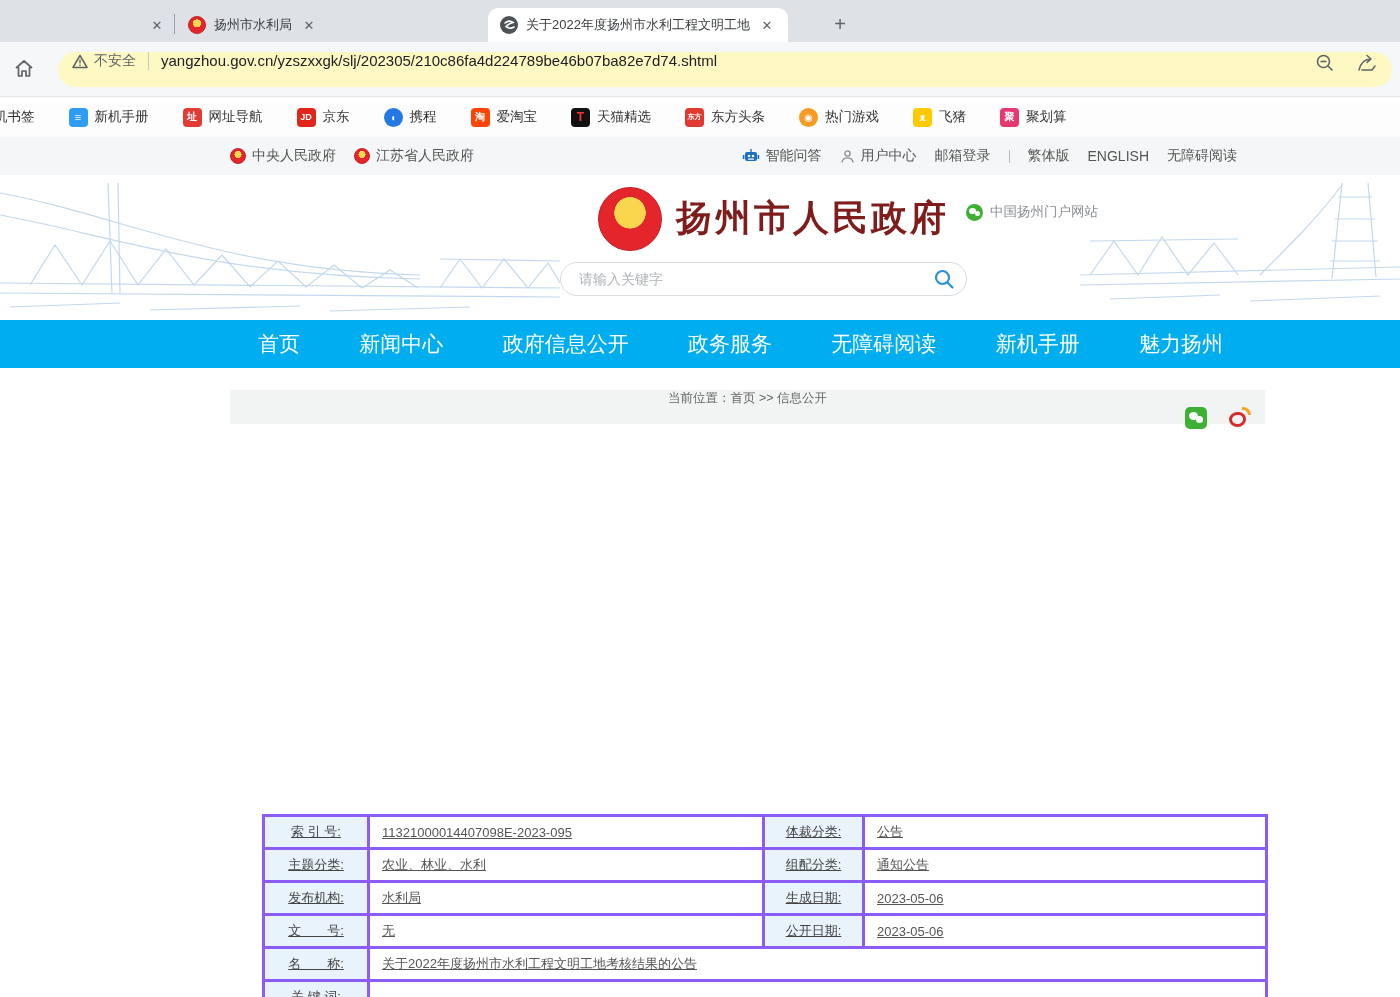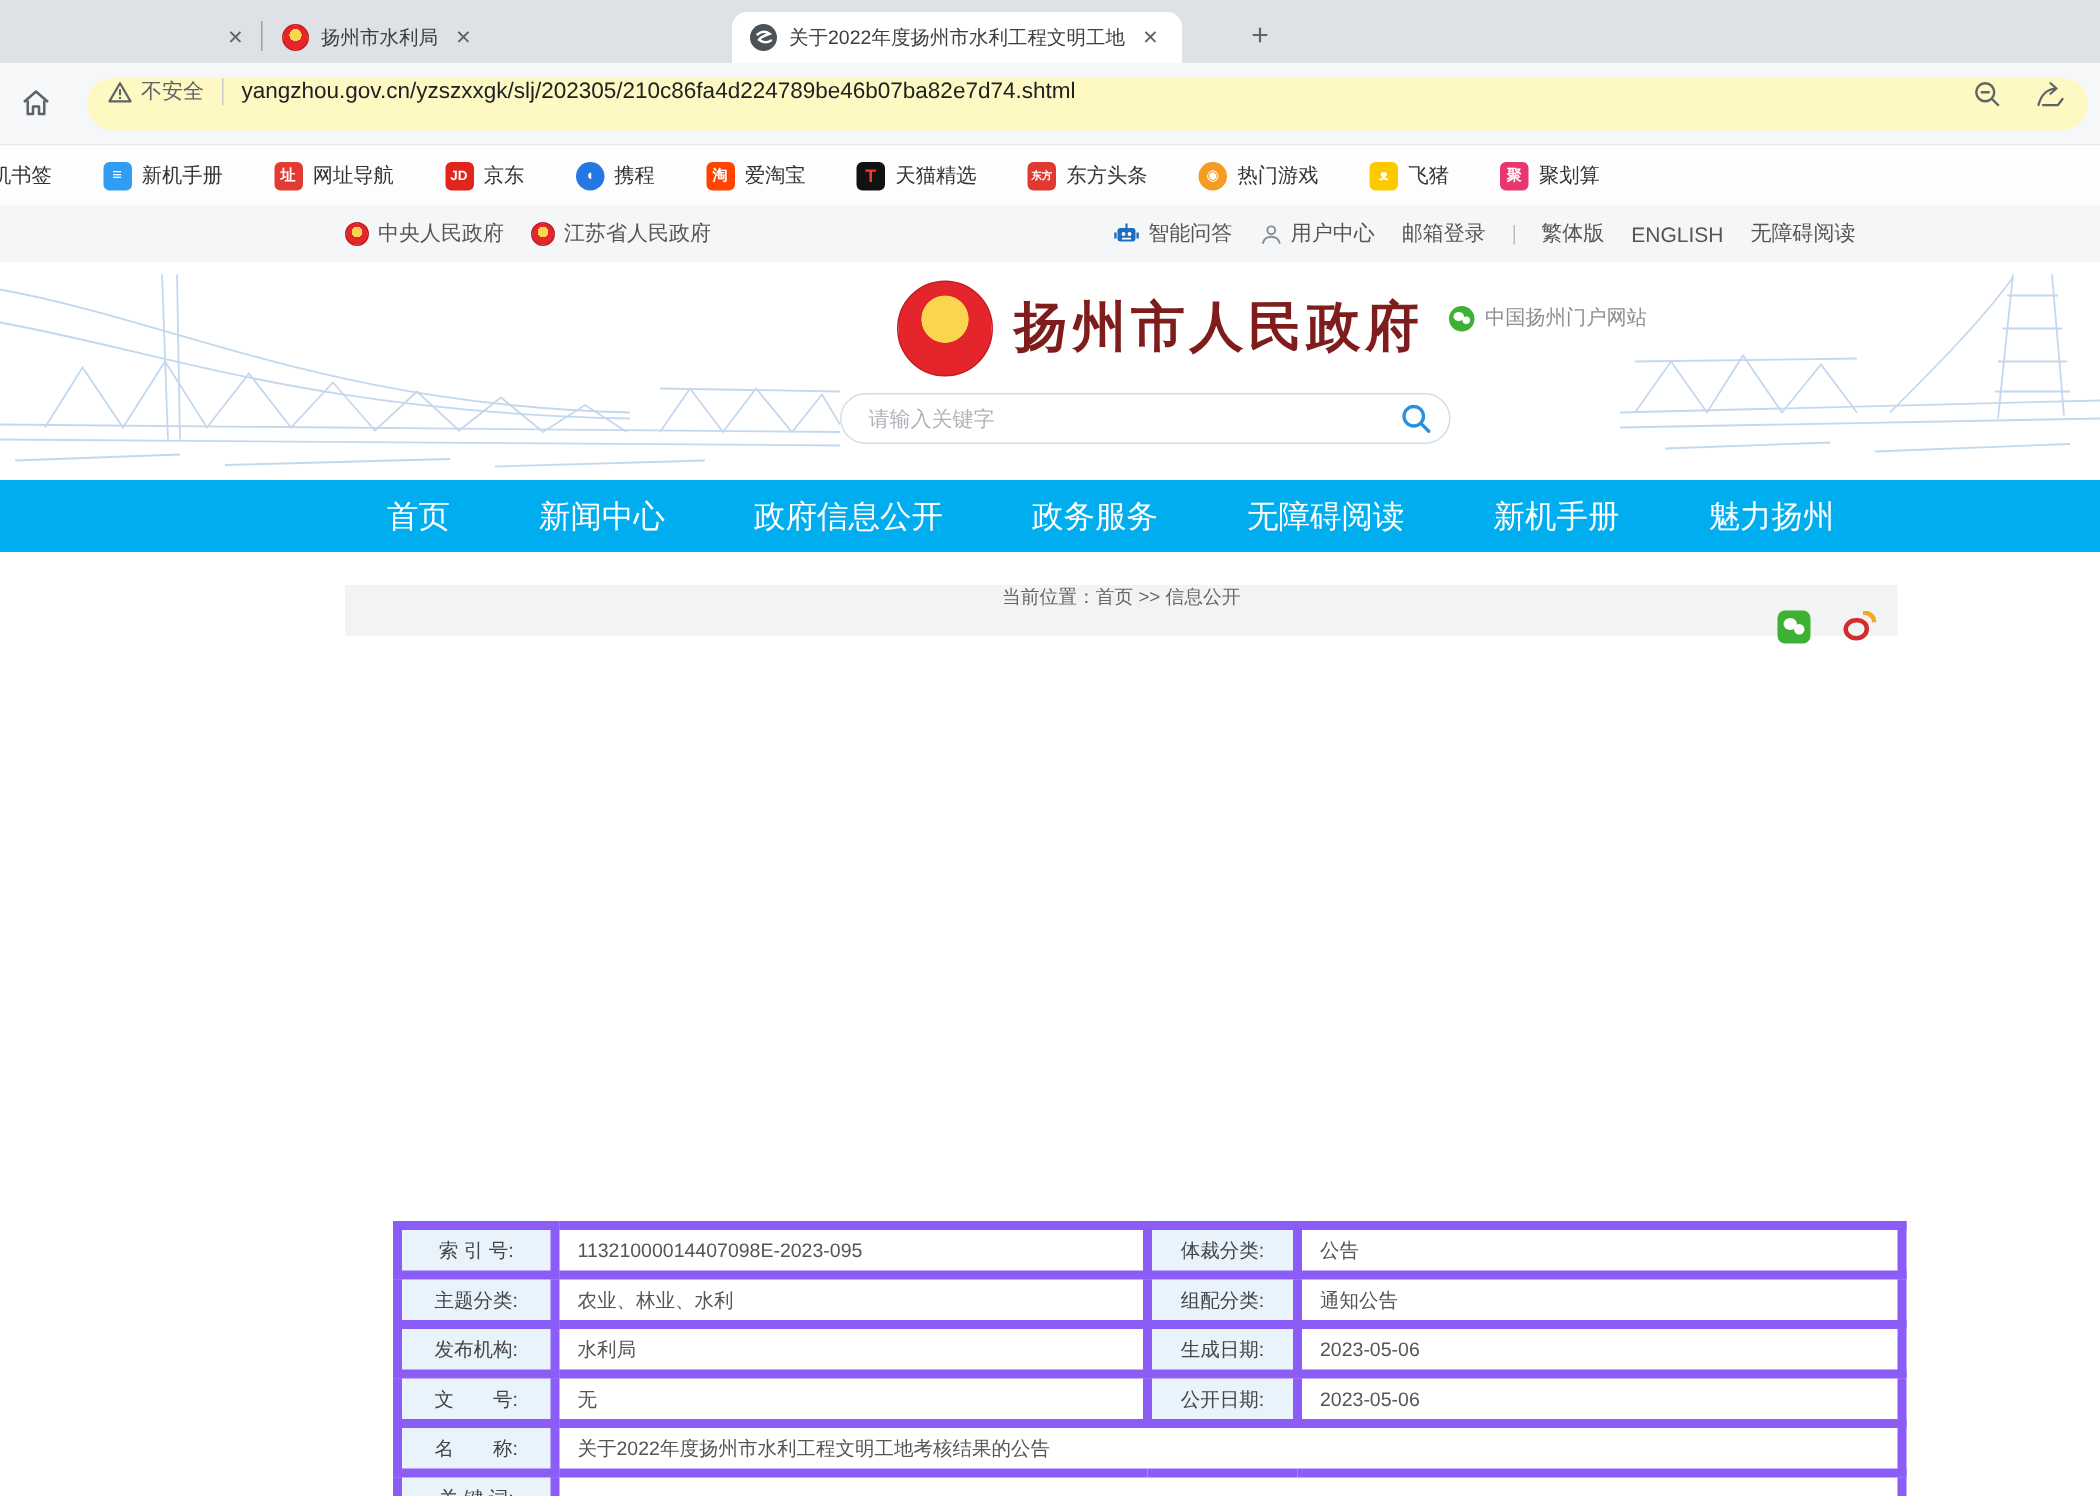--- a/index.html
+++ b/index.html
@@ -85,22 +85,22 @@
   .share-wechat::before { width:9px; height:8px; left:4px; top:5px; }
   .share-wechat::after { width:7px; height:7px; left:11px; top:9px; }
   .share-weibo { width:22px; height:22px; position:relative; cursor:pointer; }
   .share-weibo .eye { position:absolute; left:0; top:5px; width:17px; height:15px; border:3px solid #d52b2b;
     border-radius:50% 45% 50% 50%; }
   .share-weibo .flame { position:absolute; right:0; top:0; width:9px; height:8px; border-top:3px solid #f5a623;
     border-right:3px solid #f5a623; border-radius:0 9px 0 0; }
 
   table.meta { position:absolute; left:262px; top:446px; width:1003px; border-collapse:collapse;
     font-size:13px; table-layout:fixed; }
-  table.meta td { border:6px solid #8b5cf6; height:33px; padding:0 12px; color:#555; background:#fff;
-    overflow:hidden; white-space:nowrap; }
+  table.meta td { border:3px solid #8b5cf6; height:33px; padding:0 12px; color:#555; background:#fff;
+    overflow:hidden; white-space:nowrap;text-decoration:underline; }
   table.meta td.lbl { background:#e9f3fc; color:#444; text-align:center; padding:0 4px; }
   .w-l1 { width:105px; } .w-v1 { width:395px; } .w-l2 { width:100px; } .w-v2 { width:403px; }
 
   .icon-svg { display:block; }
 </style>
 </head>
 <body>
 
 <div class="tabbar">
   <div class="tab" style="left:0;width:172px;justify-content:flex-end;padding-right:6px;">

